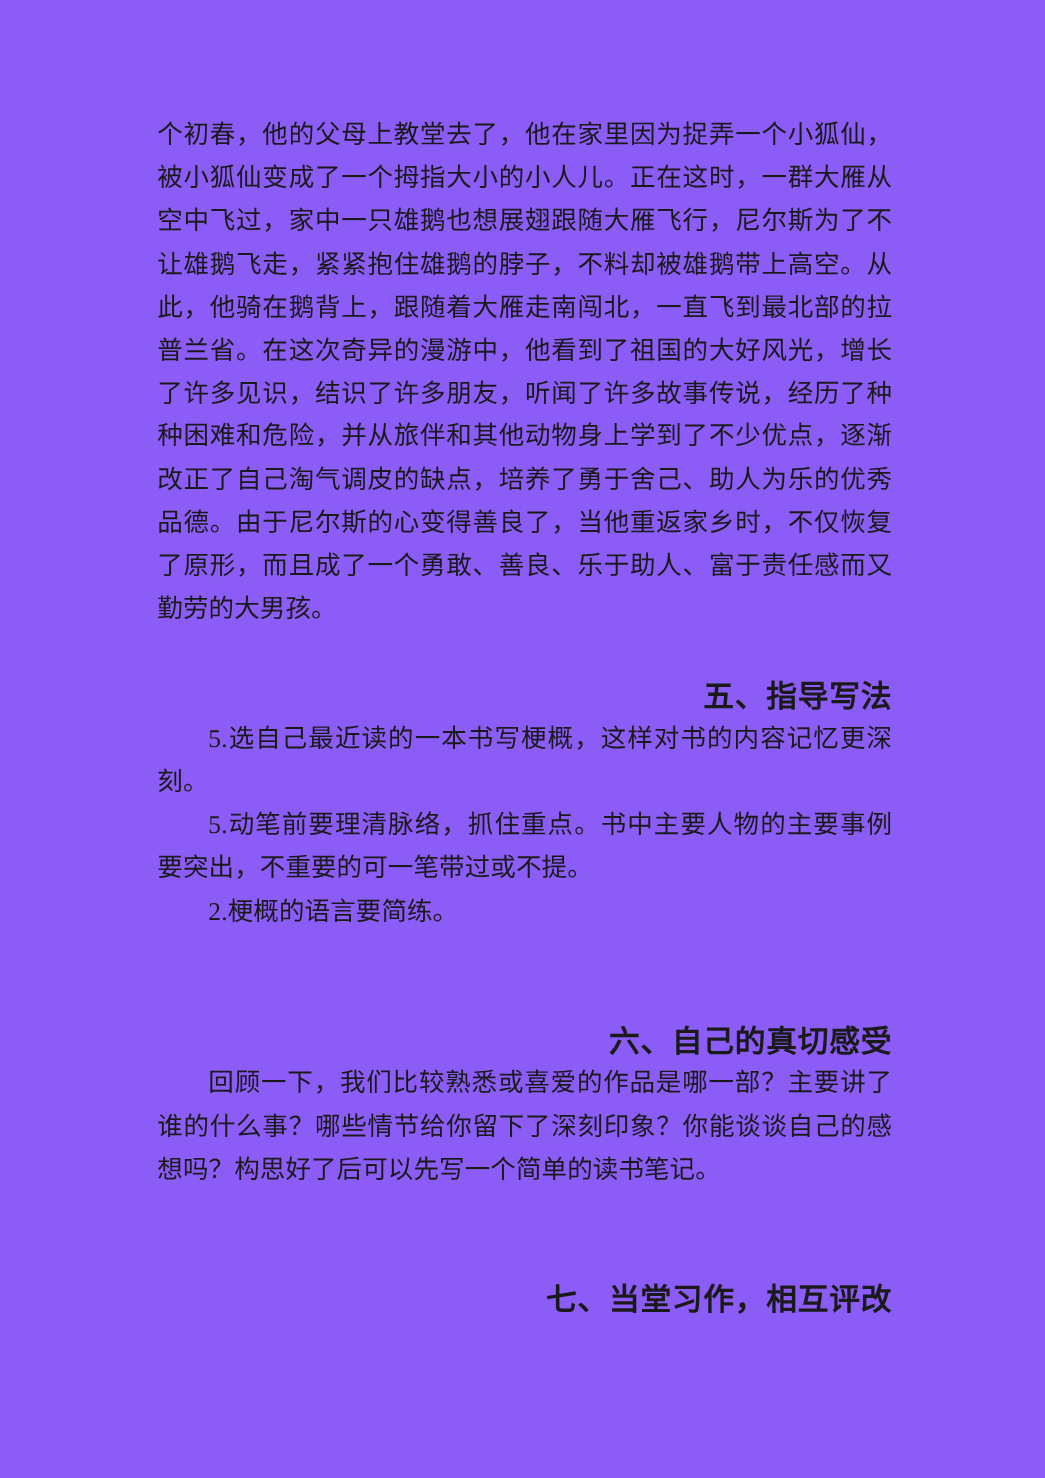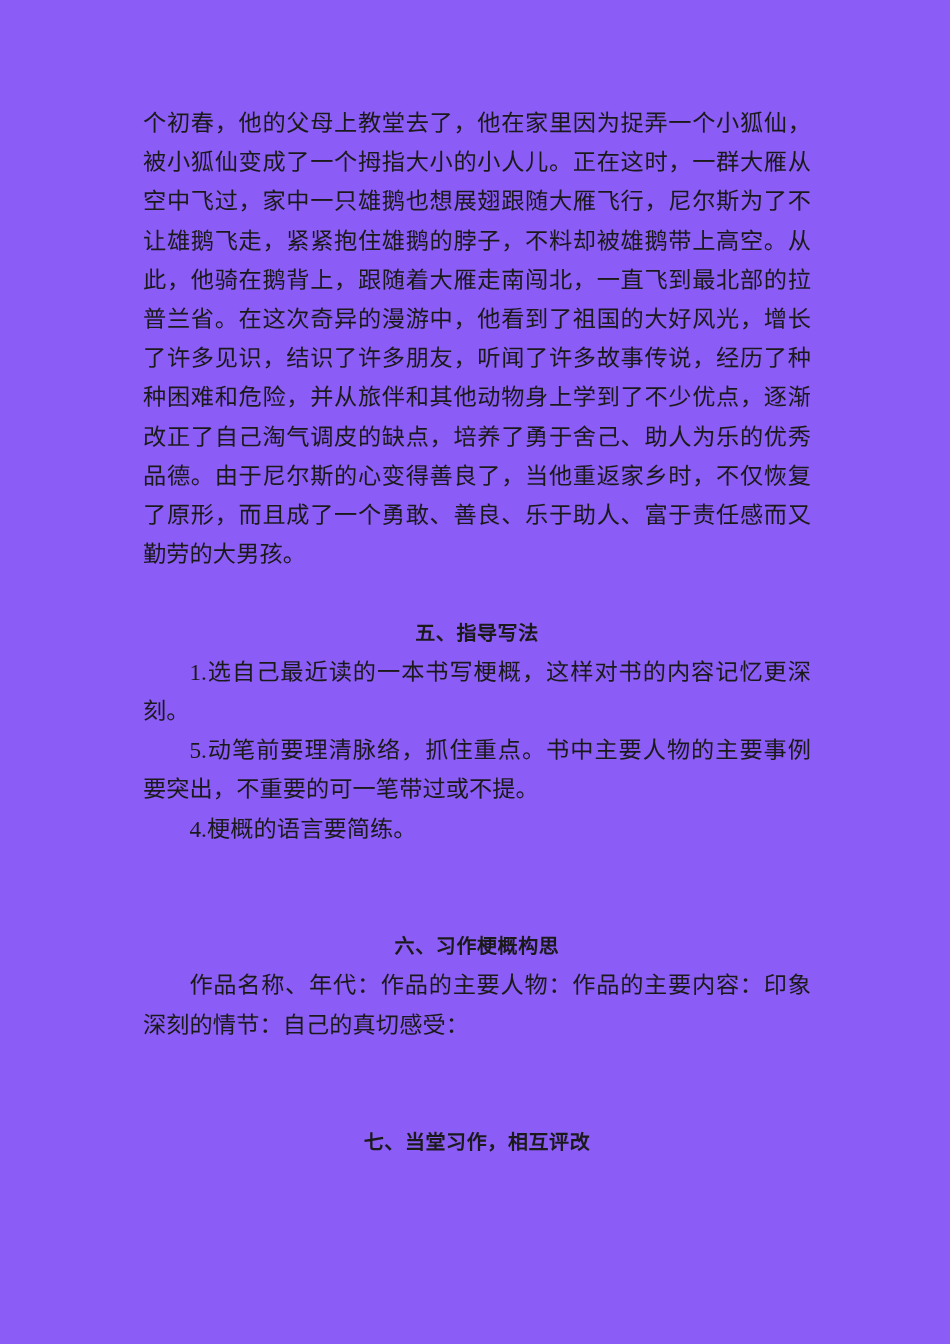--- a/index.html
+++ b/index.html
@@ -46,23 +46,23 @@
   }
 
   
   .para.indent2 {
     text-indent: 46.4px;
   }
 
   .heading {
     font-family: "Liberation Sans", "DejaVu Sans", sans-serif;
     font-weight: bold;
-    font-size: 20px;
+    font-size: 28px;
     line-height: 39.2px;
-    text-align: center;
+    text-align: right;
     text-indent: 0;
     letter-spacing: 0.6px;
   }
 
   
   .gap-line {
     height: 39.2px;
   }
   .gap-line.tall {
     height: 78.4px;
@@ -73,32 +73,32 @@
 
 <div class="page">
   <div class="doc-body">
 
     <p class="para">个初春，他的父母上教堂去了，他在家里因为捉弄一个小狐仙，被小狐仙变成了一个拇指大小的小人儿。正在这时，一群大雁从空中飞过，家中一只雄鹅也想展翅跟随大雁飞行，尼尔斯为了不让雄鹅飞走，紧紧抱住雄鹅的脖子，不料却被雄鹅带上高空。从此，他骑在鹅背上，跟随着大雁走南闯北，一直飞到最北部的拉普兰省。在这次奇异的漫游中，他看到了祖国的大好风光，增长了许多见识，结识了许多朋友，听闻了许多故事传说，经历了种种困难和危险，并从旅伴和其他动物身上学到了不少优点，逐渐改正了自己淘气调皮的缺点，培养了勇于舍己、助人为乐的优秀品德。由于尼尔斯的心变得善良了，当他重返家乡时，不仅恢复了原形，而且成了一个勇敢、善良、乐于助人、富于责任感而又勤劳的大男孩。</p>
 
     <div class="gap-line"></div>
 
     <h2 class="heading">五、指导写法</h2>
 
-    <p class="para indent2">1.选自己最近读的一本书写梗概，这样对书的内容记忆更深刻。</p>
+    <p class="para indent2">5.选自己最近读的一本书写梗概，这样对书的内容记忆更深刻。</p>
 
     <p class="para indent2">5.动笔前要理清脉络，抓住重点。书中主要人物的主要事例要突出，不重要的可一笔带过或不提。</p>
 
 
-    <p class="para indent2">4.梗概的语言要简练。</p>
+    <p class="para indent2">2.梗概的语言要简练。</p>
 
     <div class="gap-line tall"></div>
 
-    <h2 class="heading">六、习作梗概构思</h2>
+    <h2 class="heading">六、自己的真切感受</h2>
 
+    <p class="para indent2">回顾一下，我们比较熟悉或喜爱的作品是哪一部？主要讲了谁的什么事？哪些情节给你留下了深刻印象？你能谈谈自己的感想吗？构思好了后可以先写一个简单的读书笔记。</p>
 
-    <p class="para indent2">作品名称、年代：作品的主要人物：作品的主要内容：印象深刻的情节：自己的真切感受：</p>
 
     <div class="gap-line tall"></div>
 
     <h2 class="heading">七、当堂习作，相互评改</h2>
 
   </div>
 </div>
 
 </body></html>

